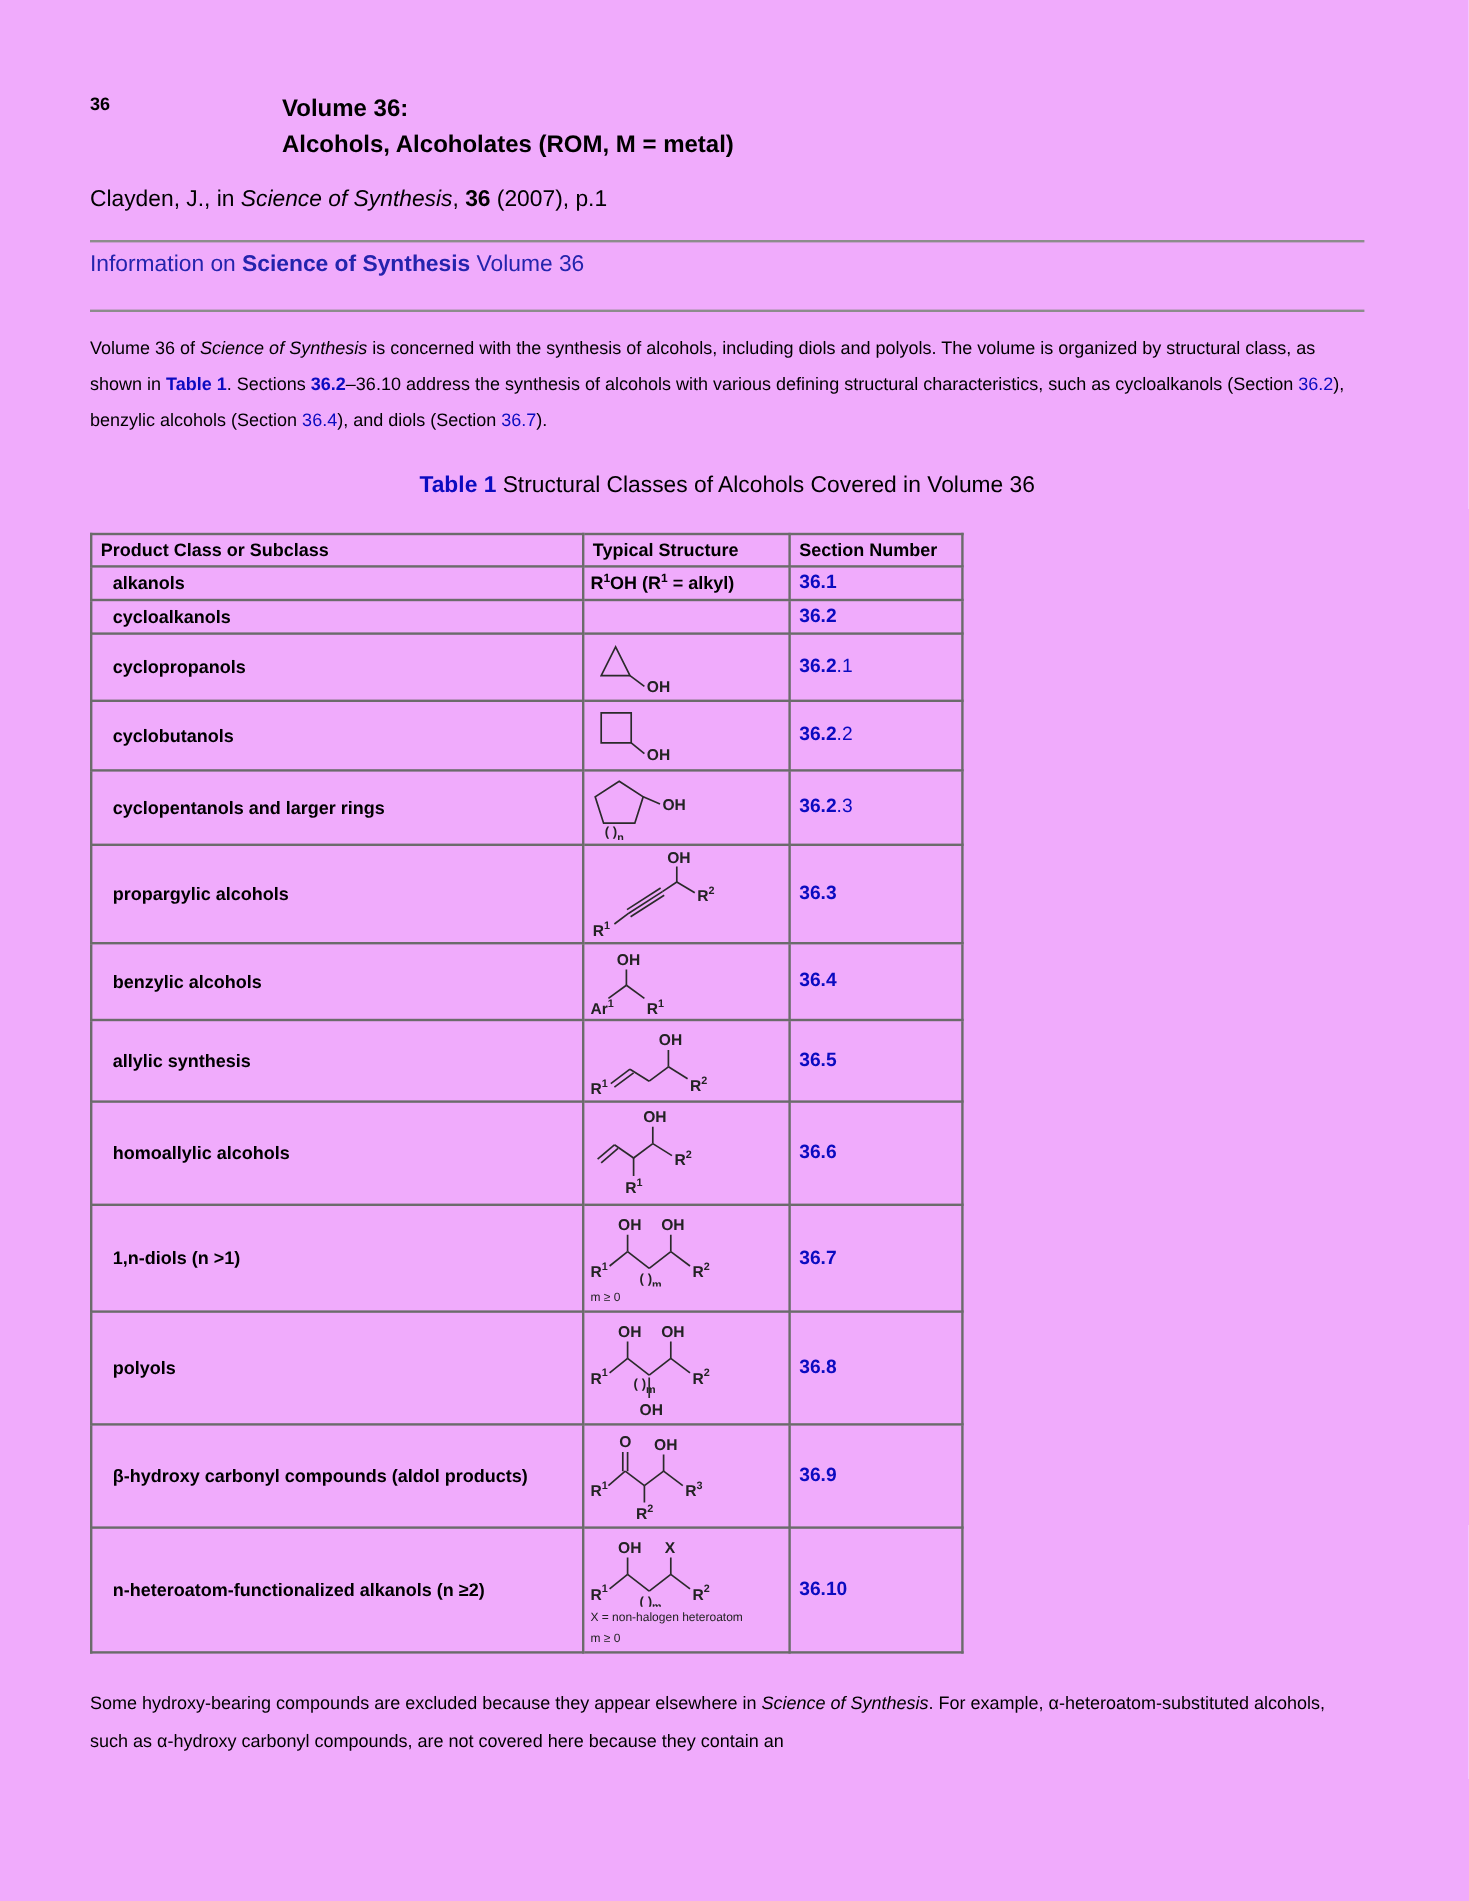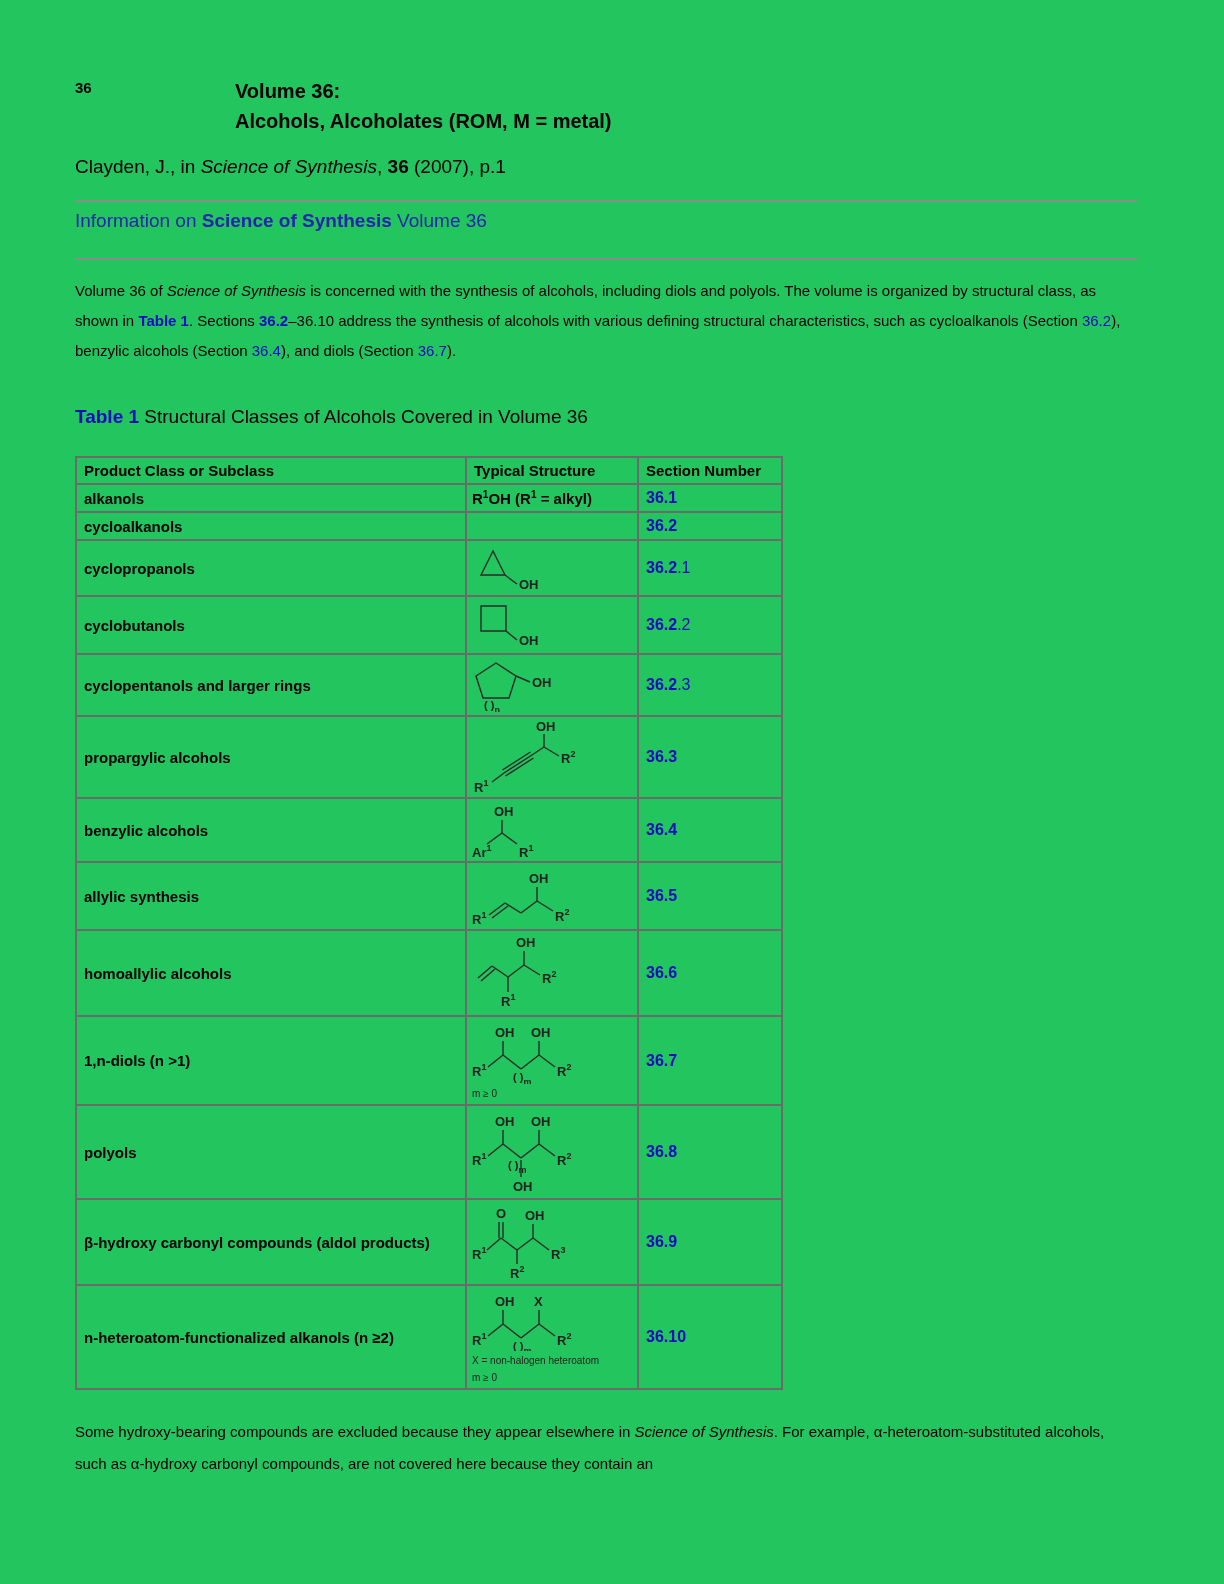--- a/index.html
+++ b/index.html
@@ -1,35 +1,35 @@
 <!DOCTYPE html>
 <html style="--link-blue: #2424ad; --section-blue: #0b0bc0;"><head>
 <meta charset="utf-8">
 <style>
   html,body{margin:0;padding:0;background:#ffffff;}
-  .page{position:relative;width:1224px;height:1584px;background:#22c55e;overflow:hidden;
+  .page{position:relative;width:1224px;height:1584px;background:#f0abfc;overflow:hidden;
         font-family:"Liberation Sans",sans-serif;color:#000;}
   .content{padding:76px 87px 0 75px;}
   .header-row{display:flex;}
   .pagenum{width:160px;font-size:15px;font-weight:bold;padding-top:3px;}
   .title{font-size:20px;font-weight:bold;line-height:30px;}
   .citation{margin:20px 0 0 0;font-size:19px;}
   hr.rule{border:none;border-top:2px solid #8c8c8c;margin:22px 0 0 0;}
   .links{margin-top:4px;font-size:19px;line-height:30px;}
   .links a{color:var(--link-blue,#2424ad);text-decoration:none;display:block;cursor:pointer;}
   .intro, .closing{margin:16px 0 0 0;font-size:15px;line-height:30px;width:1062px;}
   .closing{margin-top:26px;line-height:32px;}
   a.sec{color:var(--section-blue,#0b0bc0);text-decoration:none;cursor:pointer;}
   .bold{font-weight:bold;}
-  .caption{margin:40px 0 0 0;font-size:19px;}
+  .caption{margin:28px 0 0 0;font-size:19px;text-align:center;}
   .caption .lbl{color:var(--section-blue,#0b0bc0);font-weight:bold;}
   table.cls{border-collapse:collapse;margin-top:28px;}
   table.cls th, table.cls td{border:2px solid #6b6b6b;}
   table.cls th{font-size:15px;text-align:left;padding:4px 7px;font-weight:bold;white-space:nowrap;}
-  td.c1{width:374px;font-size:15px;font-weight:bold;padding:3px 7px;vertical-align:middle;}
+  td.c1{width:374px;font-size:15px;font-weight:bold;padding:3px 17px;vertical-align:middle;}
   td.c2{width:143px;font-size:15px;font-weight:bold;padding:3px 5px;vertical-align:middle;}
   td.c3{width:128px;font-size:16px;padding:4px 7px;vertical-align:middle;}
   td.c3 a{font-weight:normal;}
   td.c3 .bold{font-weight:bold;}
   sup{font-size:10px;}
   .note{font-size:10px;font-weight:normal;color:#222;line-height:15px;margin-top:2px;white-space:nowrap;}
   .structwrap svg{display:block;}
   .chem line, .chem polygon{stroke:#2a2a2a;stroke-width:1.4;fill:none;}
   .chem text{fill:#222;font-family:"Liberation Sans",sans-serif;}
 </style>

